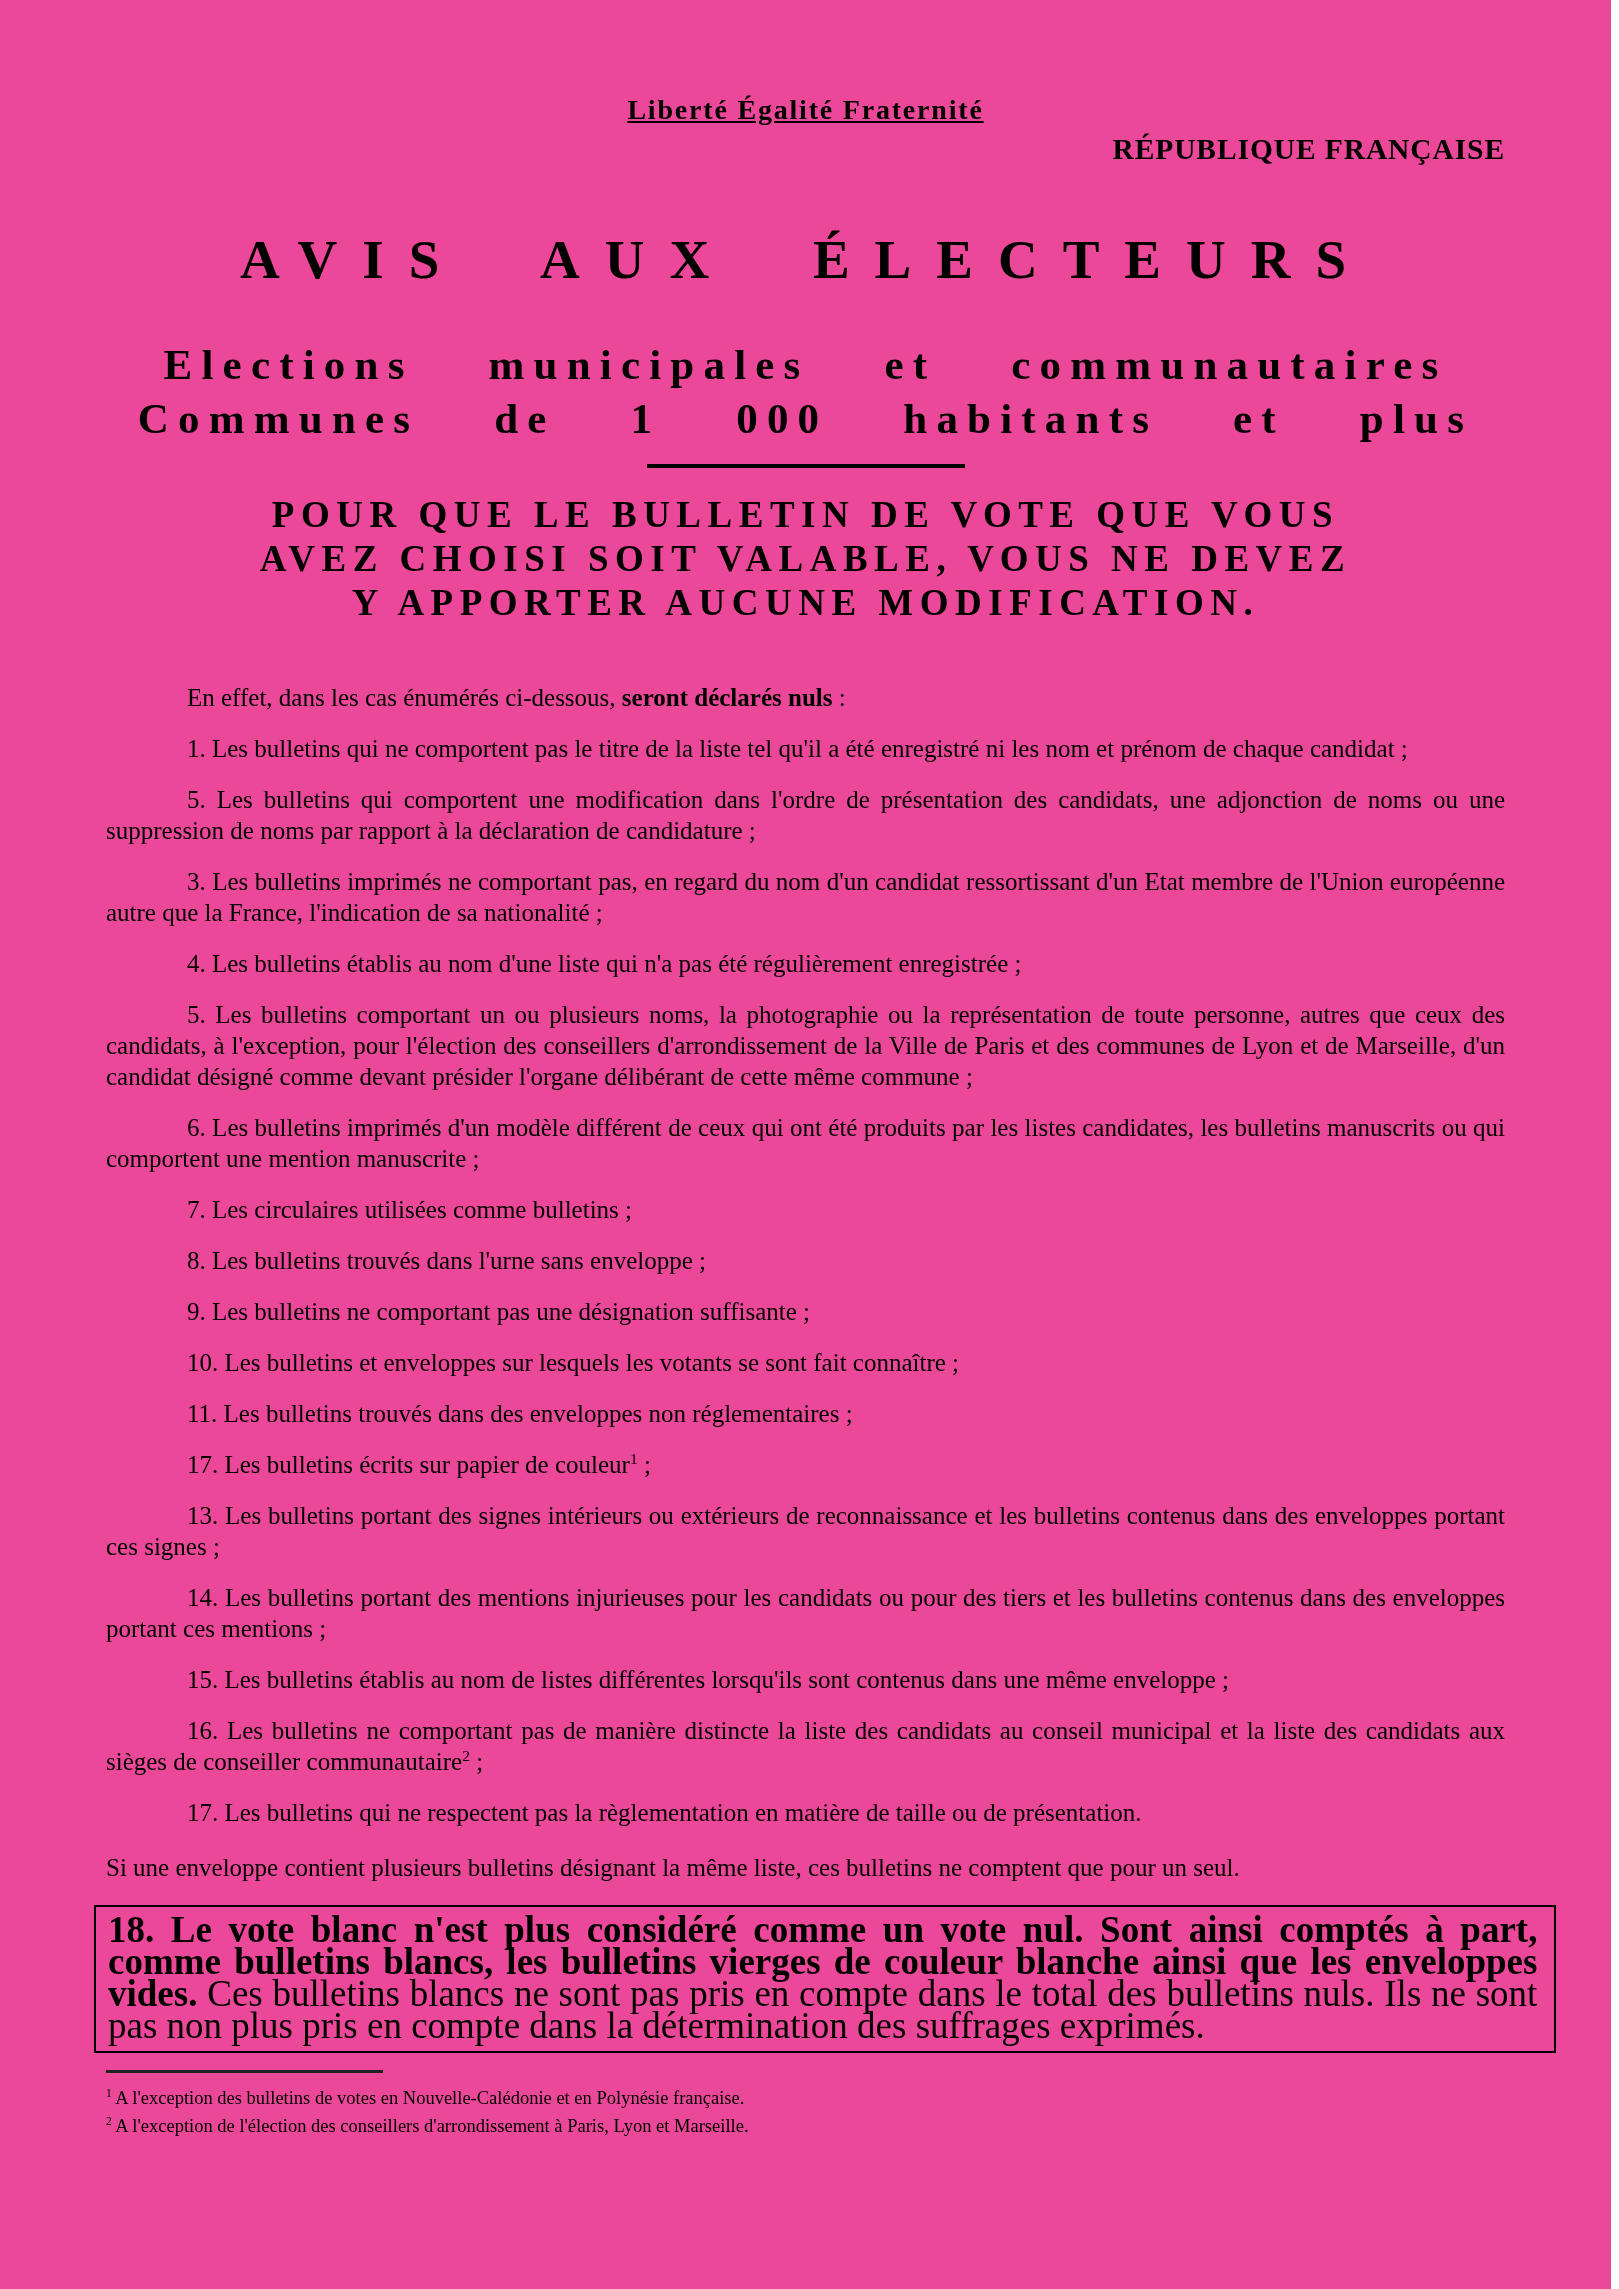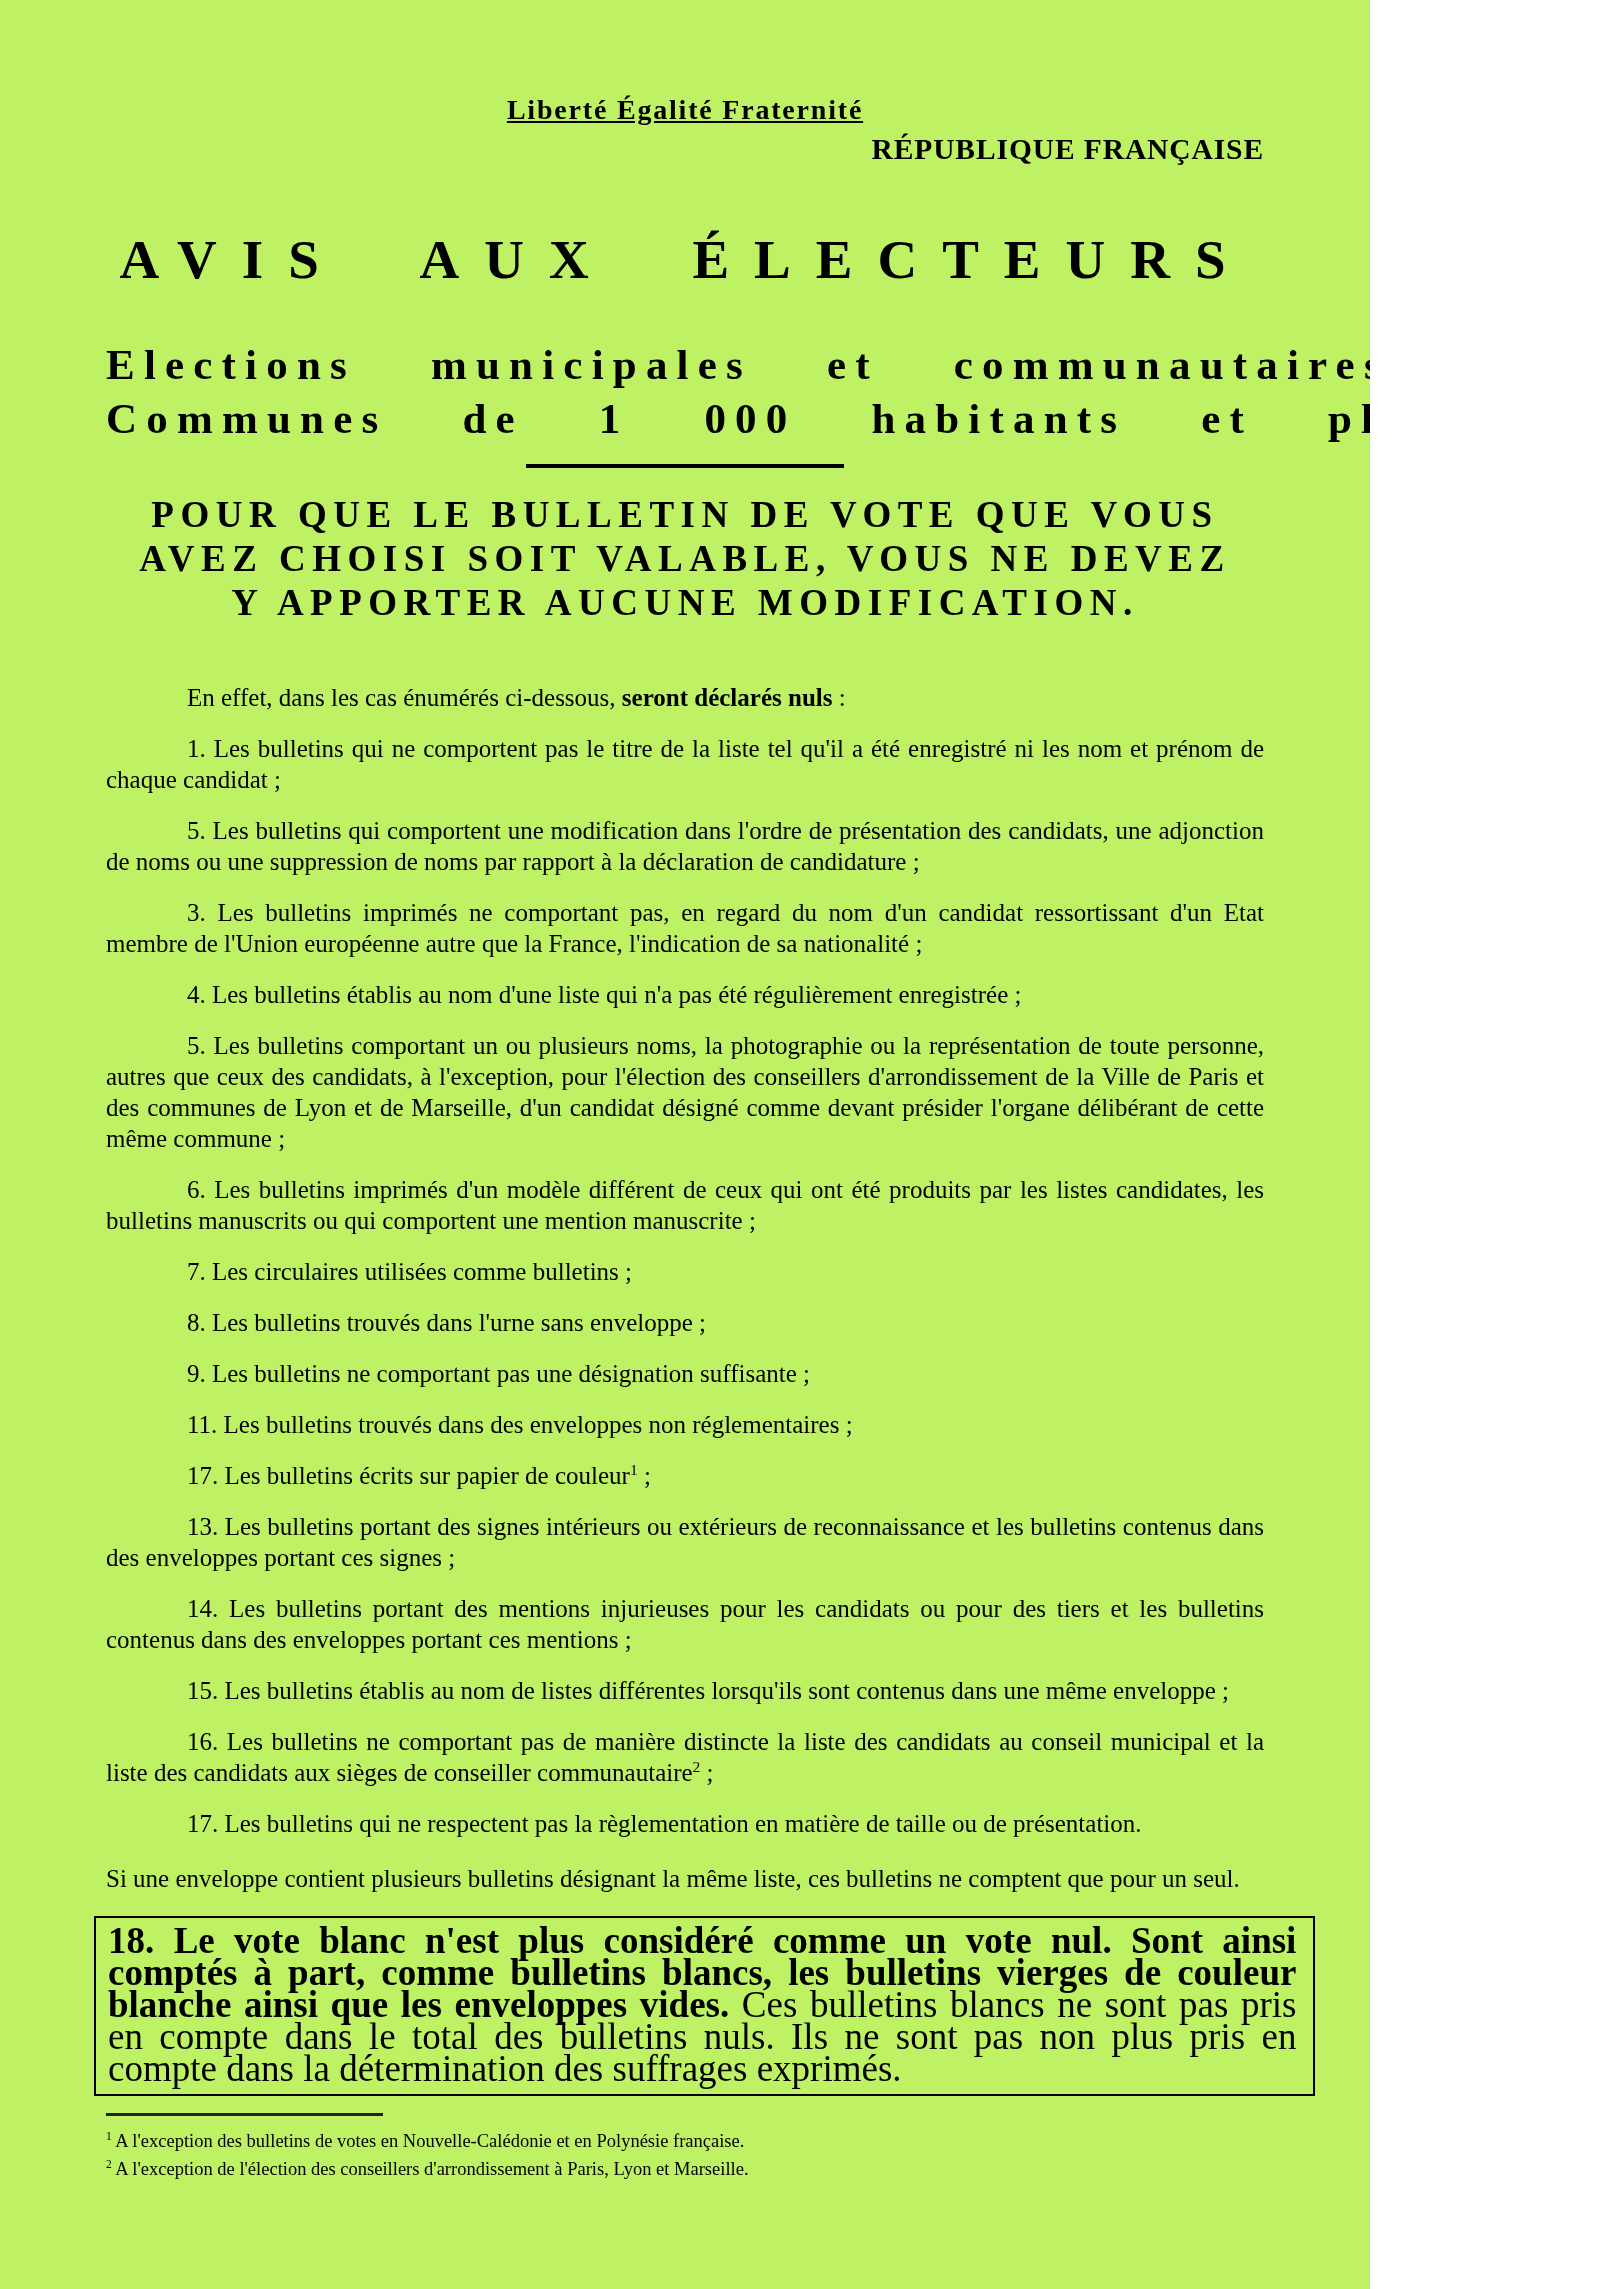--- a/index.html
+++ b/index.html
@@ -1,19 +1,19 @@
 <!DOCTYPE html>
 <html lang="fr" style="font-size:14.8px"><head>
 <meta charset="utf-8">
 <style>
   html,body{margin:0;padding:0;background:#ffffff;}
   .page{
     position:relative;
-    width:1370px;height:2290px;
-    background:#bef264;color:#000000;
+    width:1611px;height:2290px;
+    background:#ec4899;color:#000000;
     font-family:"Liberation Serif","DejaVu Serif",serif;
     box-sizing:border-box;
     padding:92px 106px 0 106px;
     overflow:hidden;
   }
   .header-motto{
     text-align:center;font-weight:bold;font-size:28px;line-height:35px;
     text-decoration:underline;letter-spacing:1.8px;
   }
   .header-republic{
@@ -81,20 +81,21 @@
 
   <p class="body-text item"><span>1. Les bulletins qui ne comportent pas le titre de la liste tel qu'il a été enregistré ni les nom et prénom de chaque candidat ;</span><sup></sup><span></span></p>
   <p class="body-text item"><span>5. Les bulletins qui comportent une modification dans l'ordre de présentation des candidats, une adjonction de noms ou une suppression de noms par rapport à la déclaration de candidature ;</span><sup></sup><span></span></p>
   <p class="body-text item"><span>3. Les bulletins imprimés ne comportant pas, en regard du nom d'un candidat ressortissant d'un Etat membre de l'Union européenne autre que la France, l'indication de sa nationalité ;</span><sup></sup><span></span></p>
   <p class="body-text item"><span>4. Les bulletins établis au nom d'une liste qui n'a pas été régulièrement enregistrée ;</span><sup></sup><span></span></p>
   <p class="body-text item"><span>5. Les bulletins comportant un ou plusieurs noms, la photographie ou la représentation de toute personne, autres que ceux des candidats, à l'exception, pour l'élection des conseillers d'arrondissement de la Ville de Paris et des communes de Lyon et de Marseille, d'un candidat désigné comme devant présider l'organe délibérant de cette même commune ;</span><sup></sup><span></span></p>
   <p class="body-text item"><span>6. Les bulletins imprimés d'un modèle différent de ceux qui ont été produits par les listes candidates, les bulletins manuscrits ou qui comportent une mention manuscrite ;</span><sup></sup><span></span></p>
   <p class="body-text item"><span>7. Les circulaires utilisées comme bulletins ;</span><sup></sup><span></span></p>
   <p class="body-text item"><span>8. Les bulletins trouvés dans l'urne sans enveloppe ;</span><sup></sup><span></span></p>
   <p class="body-text item"><span>9. Les bulletins ne comportant pas une désignation suffisante ;</span><sup></sup><span></span></p>
+  <p class="body-text item"><span>10. Les bulletins et enveloppes sur lesquels les votants se sont fait connaître ;</span><sup></sup><span></span></p>
   <p class="body-text item"><span>11. Les bulletins trouvés dans des enveloppes non réglementaires ;</span><sup></sup><span></span></p>
   <p class="body-text item"><span>17. Les bulletins écrits sur papier de couleur</span><sup>1</sup><span> ;</span></p>
   <p class="body-text item"><span>13. Les bulletins portant des signes intérieurs ou extérieurs de reconnaissance et les bulletins contenus dans des enveloppes portant ces signes ;</span><sup></sup><span></span></p>
   <p class="body-text item"><span>14. Les bulletins portant des mentions injurieuses pour les candidats ou pour des tiers et les bulletins contenus dans des enveloppes portant ces mentions ;</span><sup></sup><span></span></p>
   <p class="body-text item"><span>15. Les bulletins établis au nom de listes différentes lorsqu'ils sont contenus dans une même enveloppe ;</span><sup></sup><span></span></p>
   <p class="body-text item"><span>16. Les bulletins ne comportant pas de manière distincte la liste des candidats au conseil municipal et la liste des candidats aux sièges de conseiller communautaire</span><sup>2</sup><span> ;</span></p>
   <p class="body-text item"><span>17. Les bulletins qui ne respectent pas la règlementation en matière de taille ou de présentation.</span><sup></sup><span></span></p>
 
   <p class="body-text note">Si une enveloppe contient plusieurs bulletins désignant la même liste, ces bulletins ne comptent que pour un seul.</p>
 

